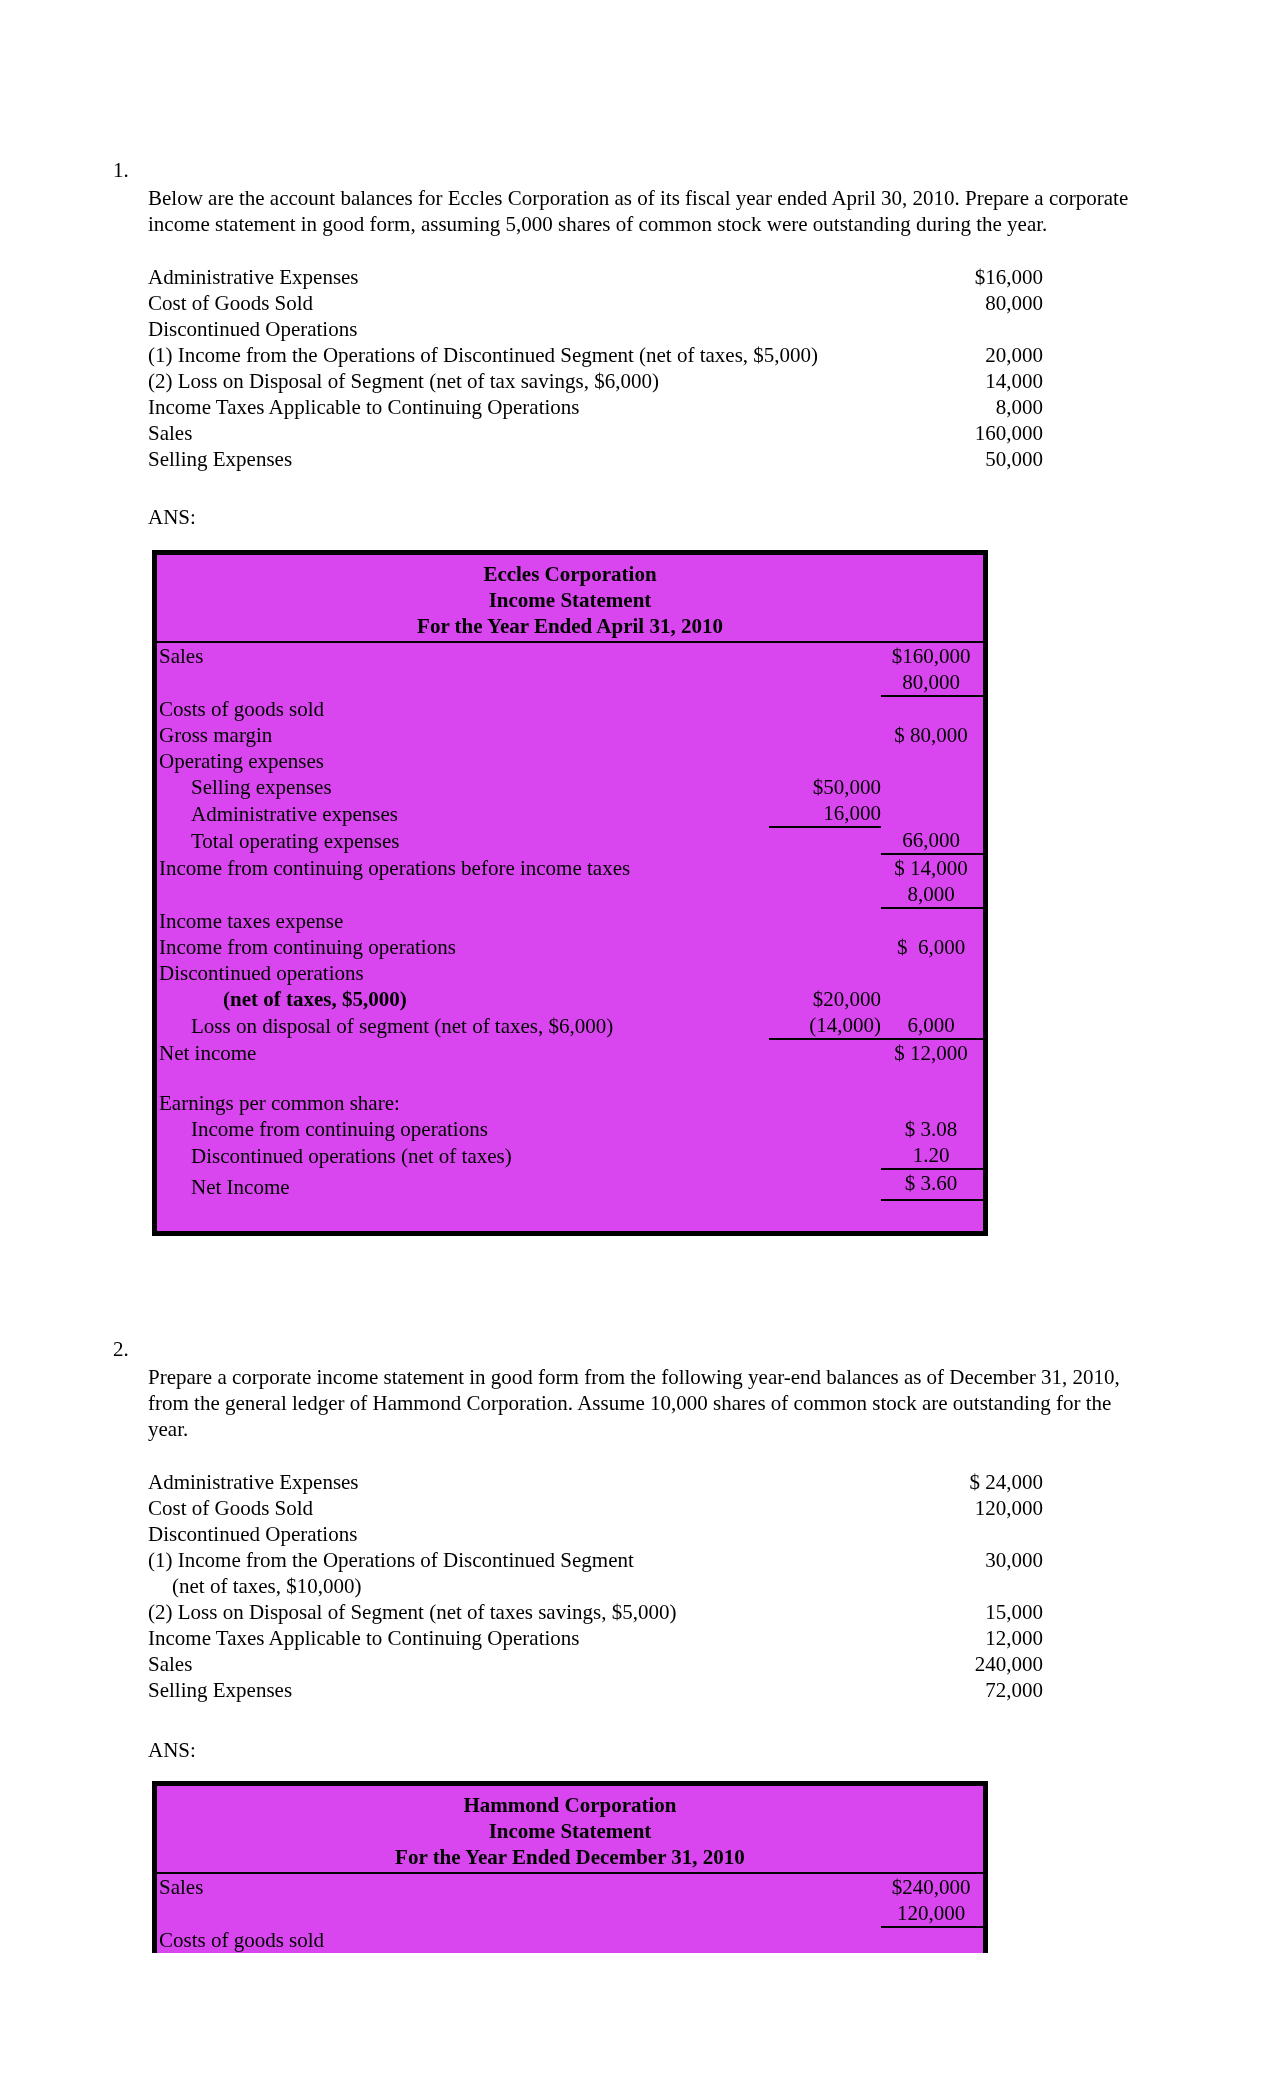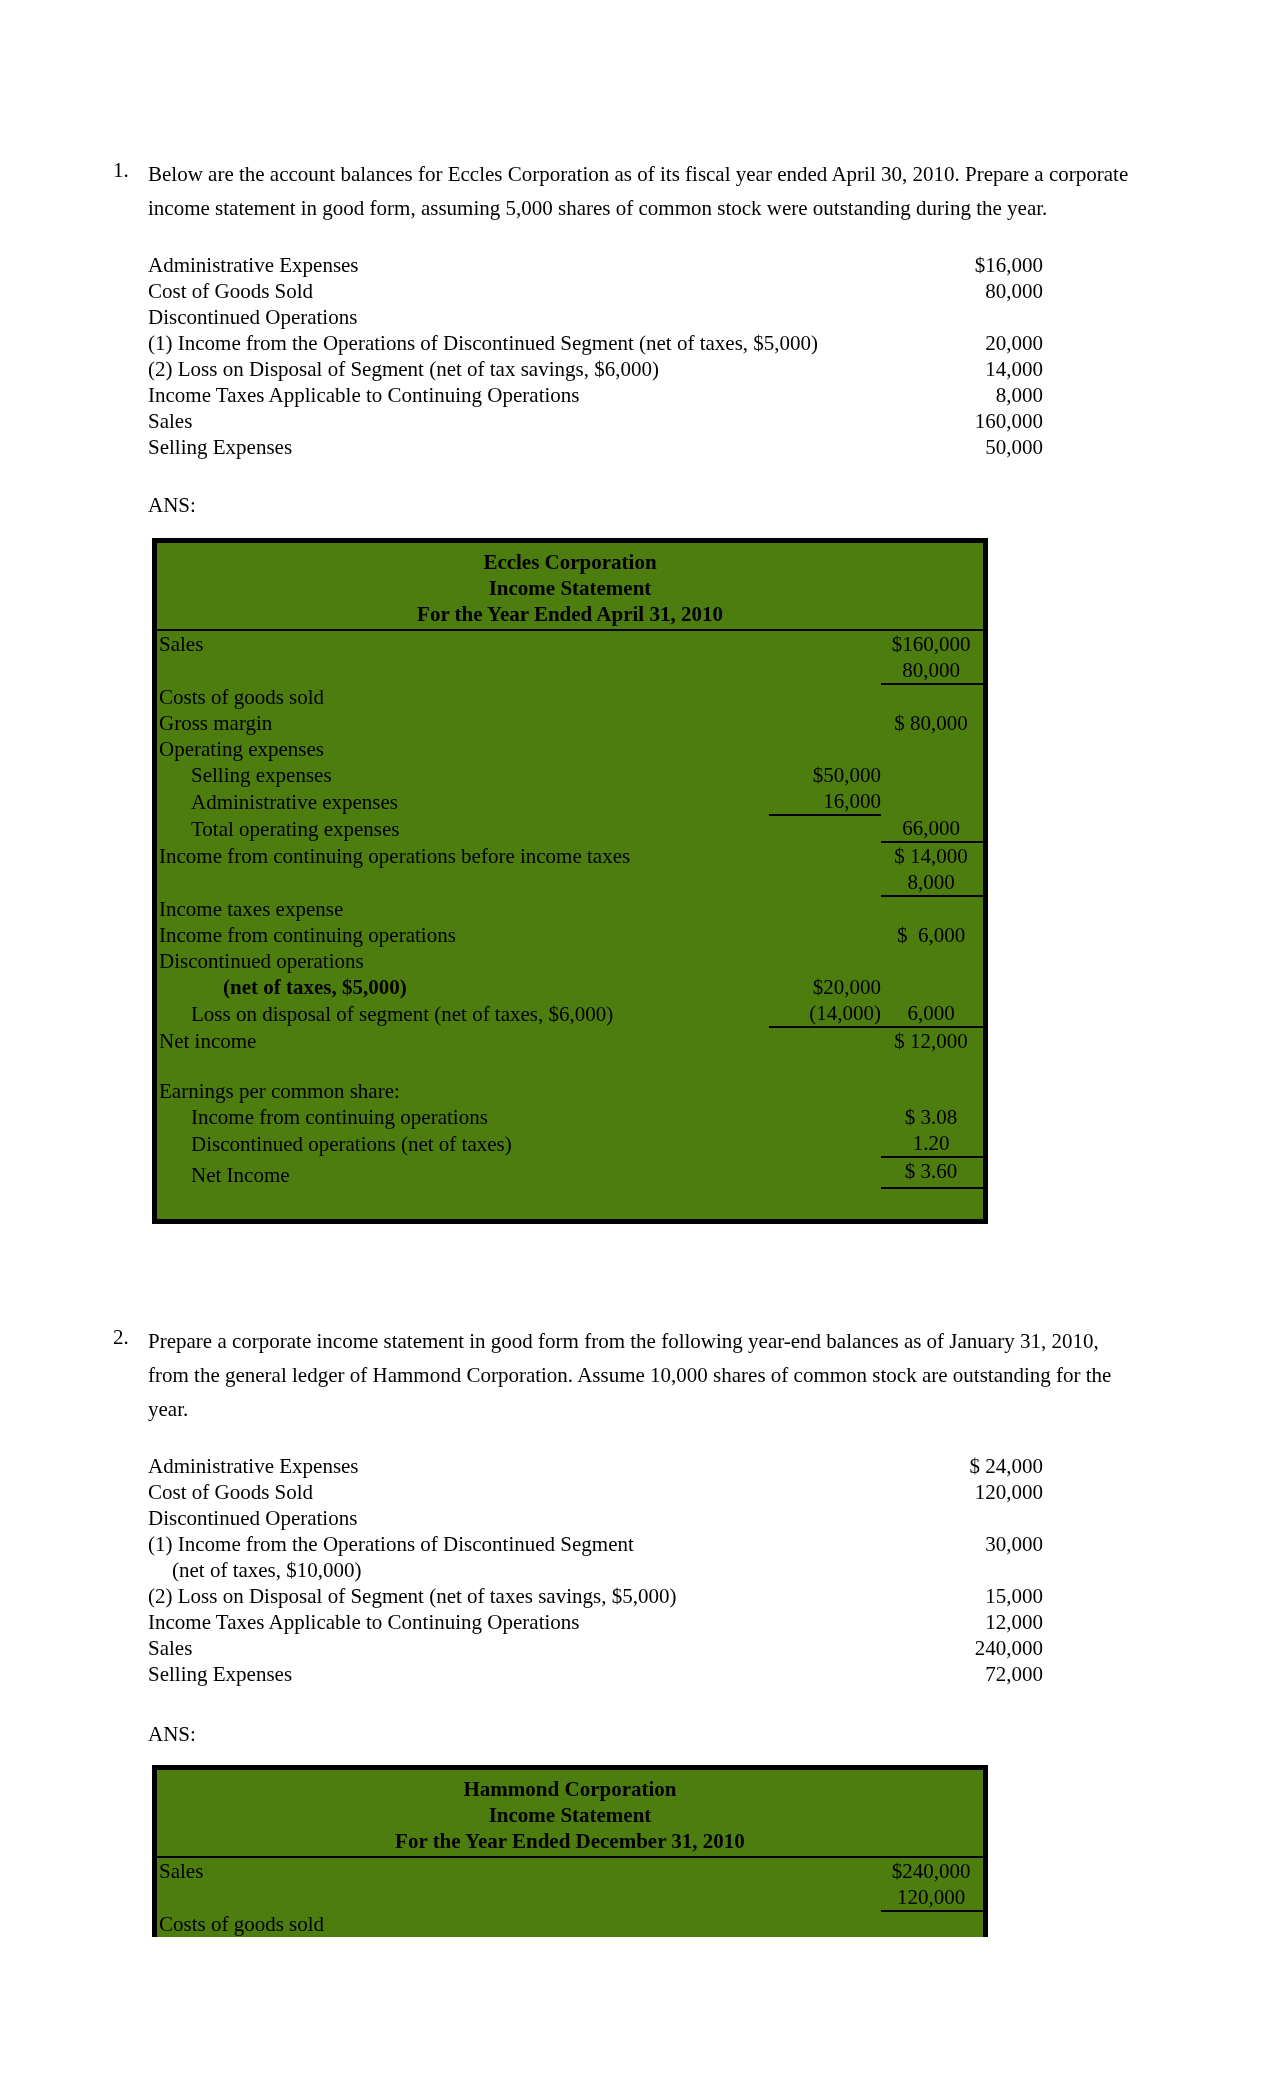--- a/index.html
+++ b/index.html
@@ -5,31 +5,31 @@
   html,body { margin:0; padding:0; }
   body {
     width:1275px; height:2100px;
     background:#ffffff; color:#000000;
     font-family:"Liberation Serif","DejaVu Serif",serif;
     font-size:21px;
     overflow:hidden;
   }
   .problem { display:flex; margin-left:113px; }
   .problem .num { width:35px; line-height:26px; flex:none; }
-  .problem .ptext { width:992px; line-height:34px; }
+  .problem .ptext { width:992px; line-height:26px;margin-top:28px; }
 
   .balances { margin-left:148px; width:895px; margin-top:27px; }
   .brow { display:flex; justify-content:space-between; line-height:26px; }
   .brow .bl { white-space:pre; }
   .brow .ba { white-space:pre; }
   .bl.cont-indent { padding-left:24px; }
 
   .ans { margin-left:148px; margin-top:32px; line-height:26px; }
 
-  .stmt { margin-left:152px; width:836px; border:5px solid #000; margin-top:20px; box-sizing:border-box; background:#4d7c0f; }
+  .stmt { margin-left:152px; width:836px; border:5px solid #000; margin-top:20px; box-sizing:border-box; background:#d946ef; }
   .stmt.cut { border-bottom:none; }
   .stmt-head { text-align:center; font-weight:bold; line-height:26px; padding:6px 0 2px 0; border-bottom:2px solid #000; }
   .stmt-head span { display:block; }
   .stmt table { width:100%; border-collapse:collapse; table-layout:fixed; }
   .stmt td { padding:0; line-height:26px; vertical-align:bottom; overflow:visible; }
   td.lbl { padding-left:2px; white-space:pre; }
   td.mid { width:112px; text-align:right; white-space:pre; }
   td.amt { width:100px; text-align:center; white-space:pre; padding-right:2px; }
   td.ind1 { padding-left:34px; }
   td.ind2 { padding-left:66px;font-weight:bold; }
@@ -203,21 +203,21 @@
           <td></td>
           <td class="mid"></td>
           <td class="amt"></td>
         </tr>
   </tbody>
     </table>
 </div>
 
 <div class="problem m-top-p2">
   <div class="num">2.</div>
-  <div class="ptext">Prepare a corporate income statement in good form from the following year-end balances as of January 31, 2010, from the general ledger of Hammond Corporation. Assume 10,000 shares of common stock are outstanding for the year.</div>
+  <div class="ptext">Prepare a corporate income statement in good form from the following year-end balances as of December 31, 2010, from the general ledger of Hammond Corporation. Assume 10,000 shares of common stock are outstanding for the year.</div>
 </div>
 
 <div class="balances">
   <div class="brow">
     <span class="bl">Administrative Expenses</span>
     <span class="ba">$ 24,000</span>
   </div>
   <div class="brow">
     <span class="bl">Cost of Goods Sold</span>
     <span class="ba">120,000</span>

